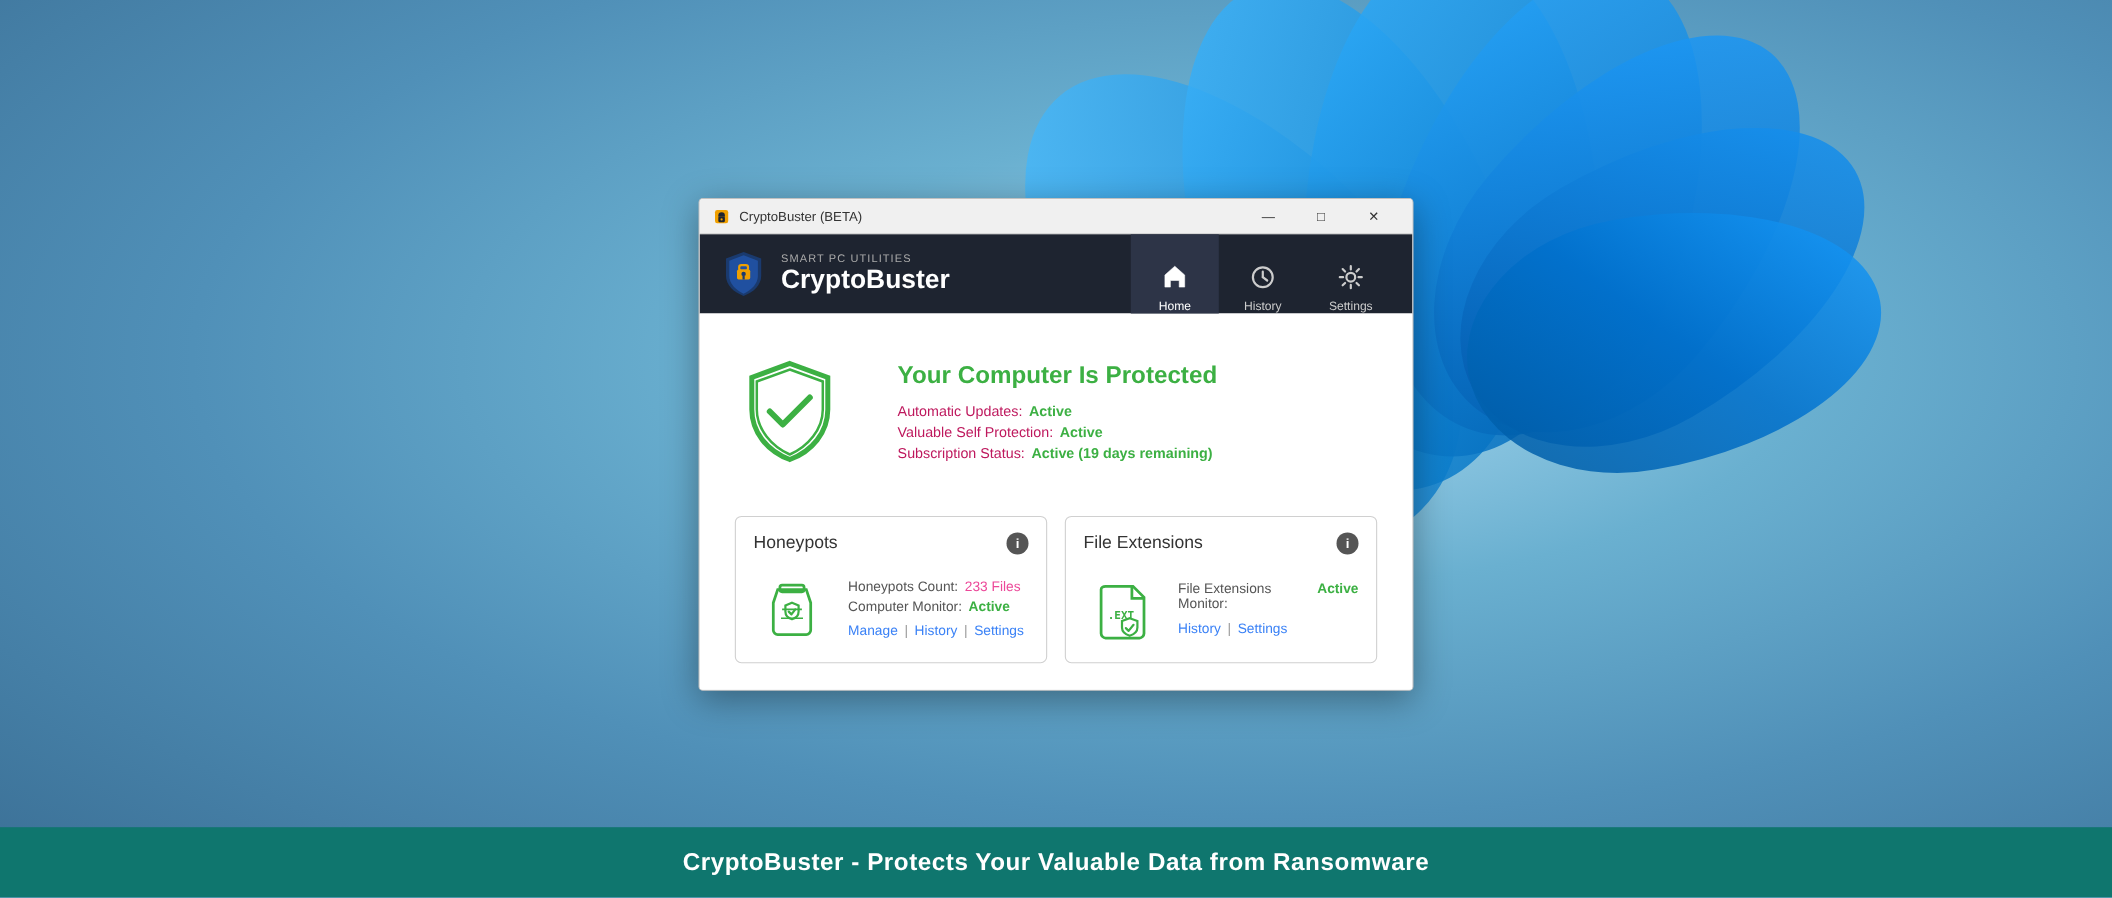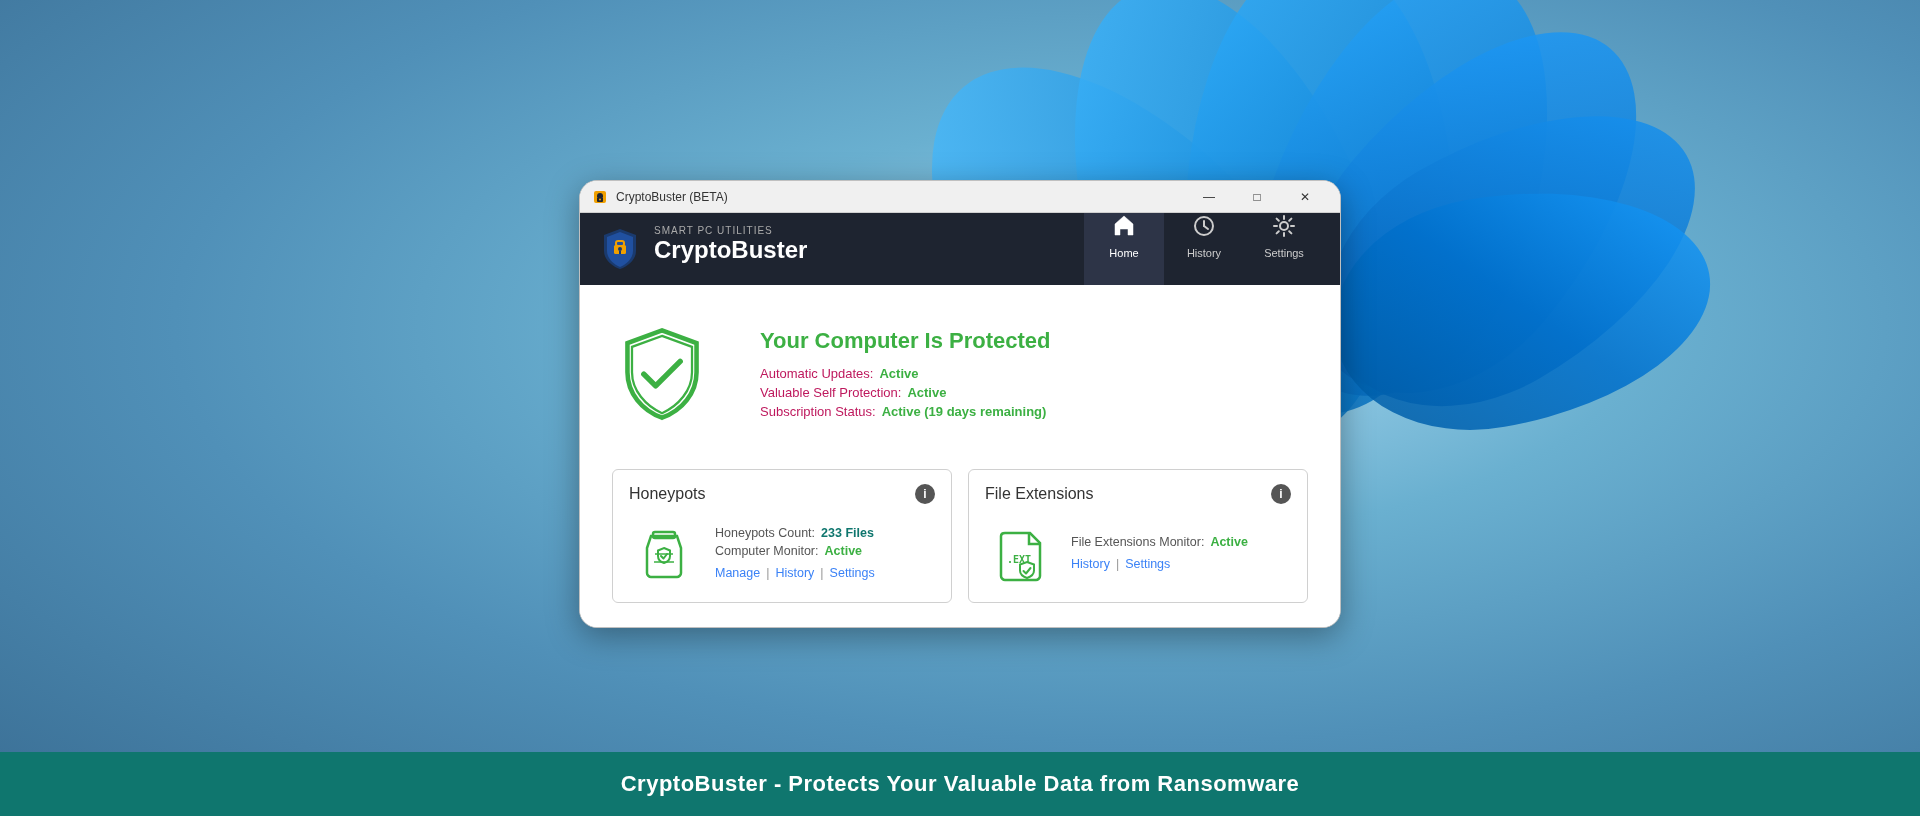--- a/index.html
+++ b/index.html
@@ -67,25 +67,25 @@
       font-weight: 600;
       letter-spacing: 0.5px;
     }
 
     
     .app-window {
       position: absolute;
       top: 180px;
       left: 50%;
       transform: translateX(-50%);
-      width: 762px;
+      width: 650px;
       background: #ffffff;
       border: 1px solid #c0c0c0;
       box-shadow: 0 8px 32px rgba(0,0,0,0.35);
-      border-radius: 18px;
+      border-radius: 4px;
       overflow: hidden;
     }
 
     
     .title-bar {
       background: #f0f0f0;
       height: 32px;
       display: flex;
       align-items: center;
       padding: 0 12px;
@@ -132,21 +132,21 @@
     .app-header {
       background: #1e2430;
       display: flex;
       align-items: center;
       height: 72px;
       padding: 0 16px;
     }
 
     .app-logo {
       display: flex;
-      align-items: flex-start;
+      align-items: center;
       gap: 10px;
       flex: 1;
     }
 
     .logo-shield {
       width: 48px;
       height: 48px;
     }
 
     .logo-text {
@@ -169,21 +169,21 @@
 
     .nav-buttons {
       display: flex;
       gap: 0;
     }
 
     .nav-btn {
       display: flex;
       flex-direction: column;
       align-items: center;
-      justify-content: flex-start;
+      justify-content: flex-end;
       width: 80px;
       height: 72px;
       color: #ccc;
       cursor: pointer;
       border: none;
       background: transparent;
       font-size: 11px;
       gap: 4px;
       transition: background 0.15s;
     }
@@ -458,21 +458,21 @@
 
             <line x1="26" y1="36" x2="44" y2="36" stroke="#3cb043" stroke-width="1.5"></line>
             <line x1="25" y1="44" x2="45" y2="44" stroke="#3cb043" stroke-width="1.5"></line>
 
             <path d="M35 30 L41 32.5 L41 38 C41 41.5 38.5 44 35 45 C31.5 44 29 41.5 29 38 L29 32.5 Z" fill="none" stroke="#3cb043" stroke-width="2"></path>
             <polyline points="32,38 34.5,40.5 38,36" stroke="#3cb043" stroke-width="2" fill="none" stroke-linecap="round" stroke-linejoin="round"></polyline>
           </svg>
           <div class="card-details">
             <div class="card-detail-row">
               <span class="label">Honeypots Count:</span>
-              <span style="color:#0f766e;font-weight:700">233 Files</span>
+              <span style="color:#ec4899;font-weight:400">233 Files</span>
             </div>
             <div class="card-detail-row">
               <span class="label">Computer Monitor:</span>
               <span style="color:#3cb043;font-weight:600">Active</span>
             </div>
             <div class="card-links">
               <a class="card-link">Manage</a>
               <span class="card-separator">|</span>
               <a class="card-link">History</a>
               <span class="card-separator">|</span>

